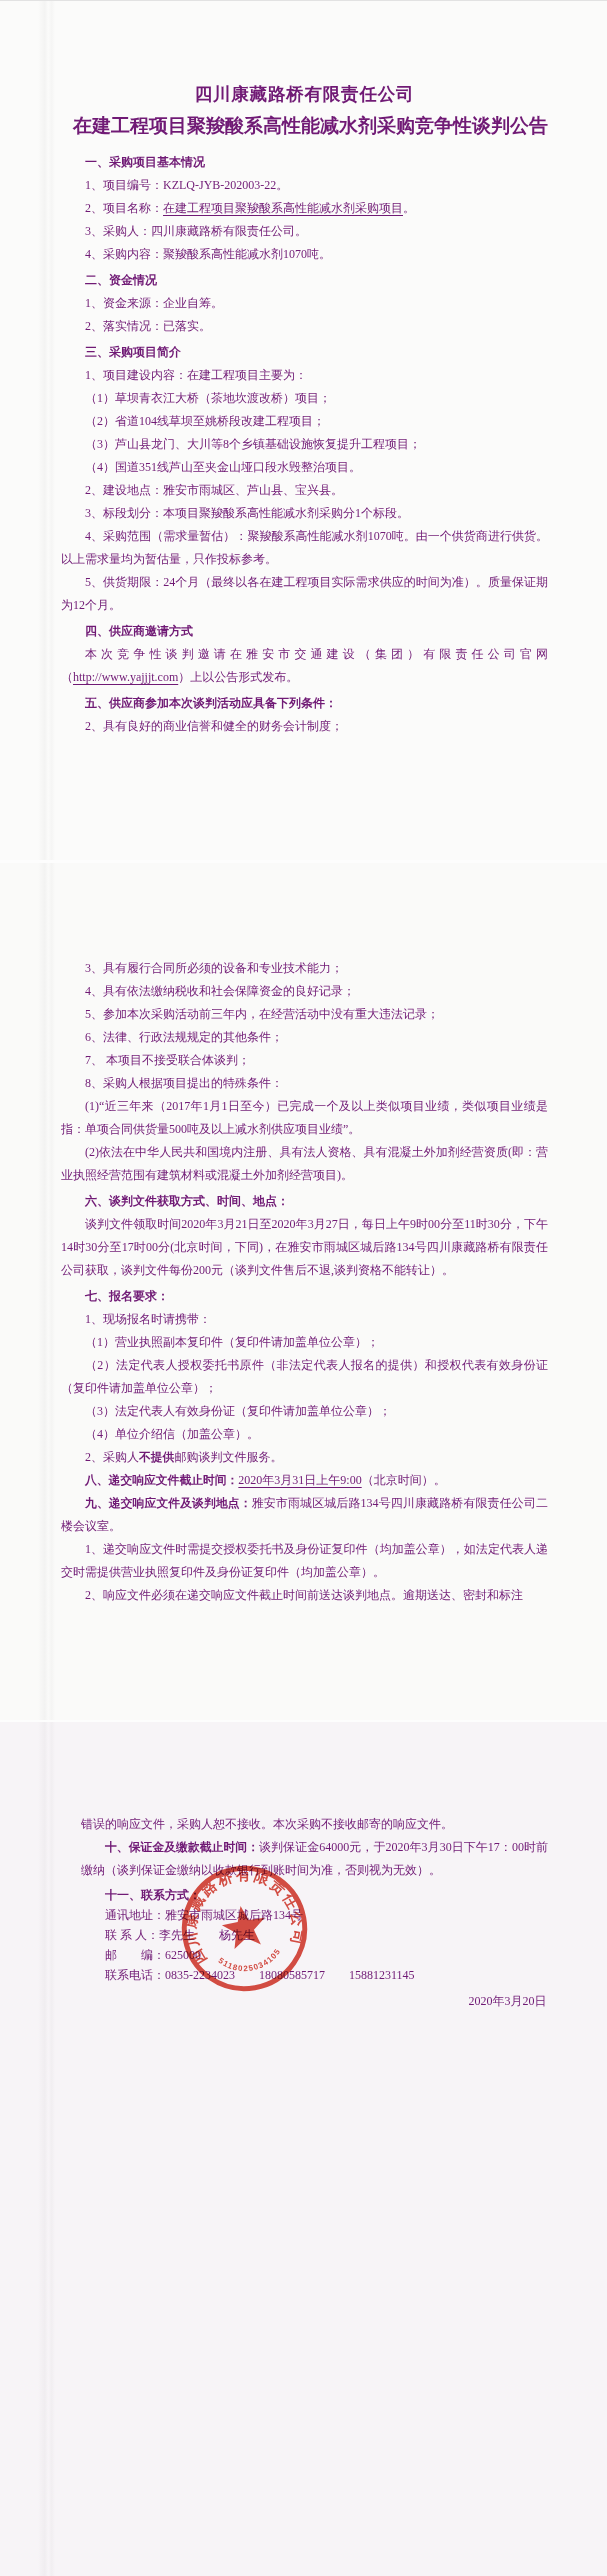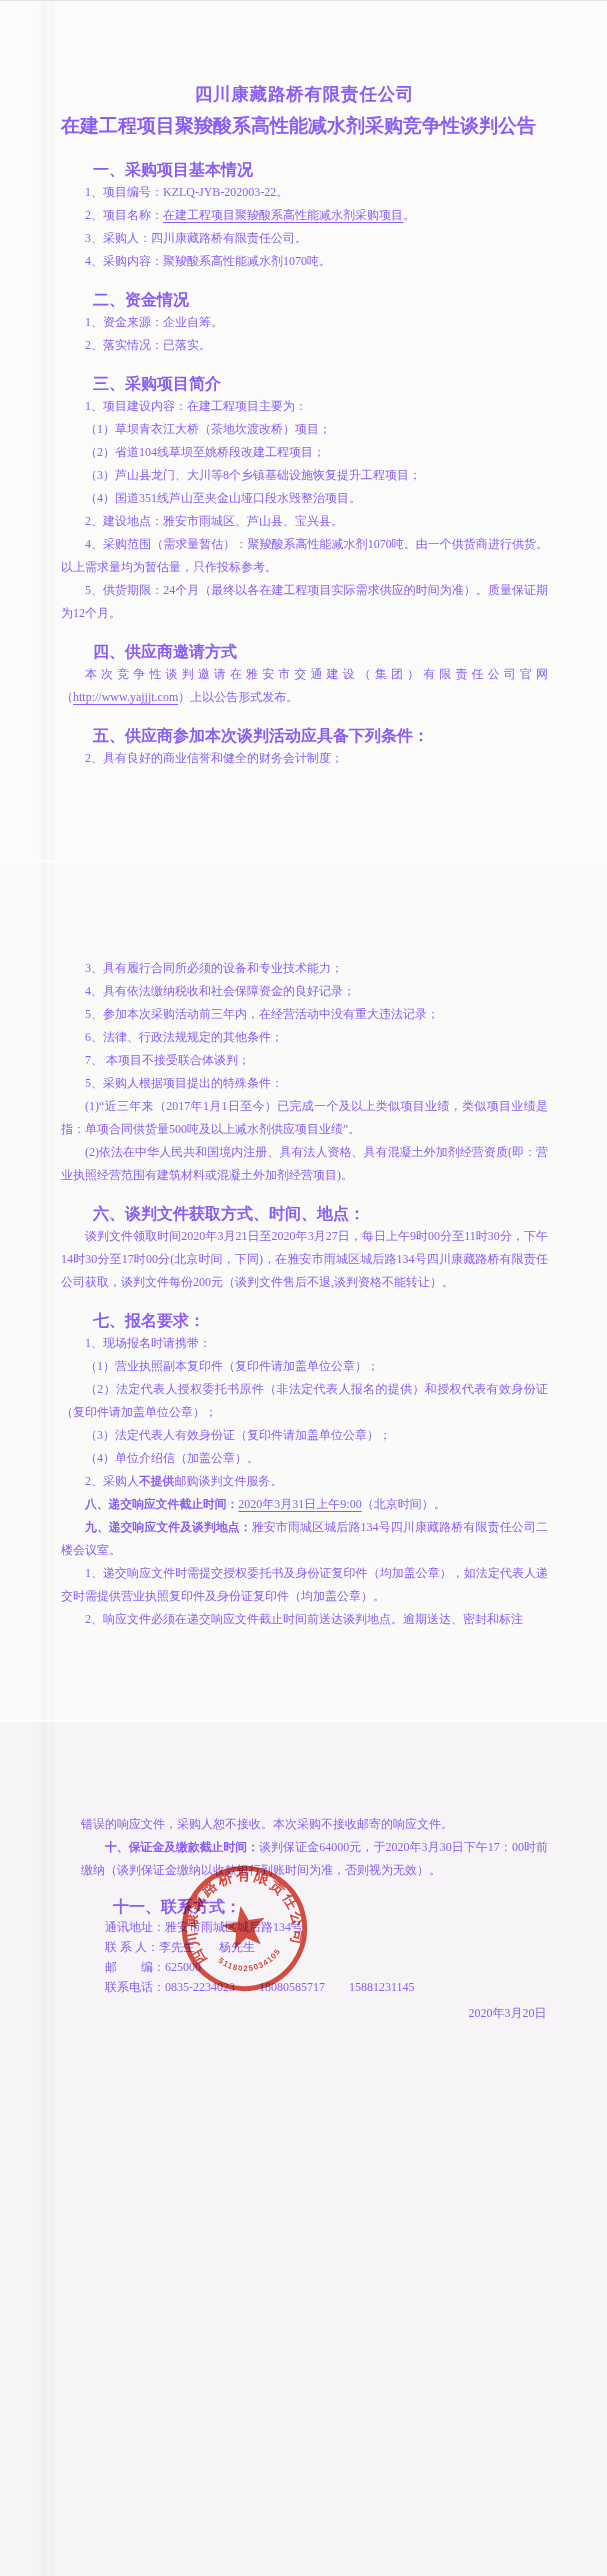--- a/index.html
+++ b/index.html
@@ -1,41 +1,41 @@
 <!DOCTYPE html>
 <html style="font-size:12px"><head>
 <meta charset="utf-8">
 <style>
   html,body { margin:0; padding:0; background:#ffffff; }
   #shot {
     position:relative; width:607px; height:2576px; background:#fdfdfd;
-    font-family:"Liberation Serif","DejaVu Serif",serif; color:#8b5cf6;
+    font-family:"Liberation Serif","DejaVu Serif",serif; color:#701a75;
     overflow:hidden;
   }
   .page { position:absolute; left:0; width:607px; overflow:hidden; box-sizing:border-box; }
   #page1 { top:0;    height:860px; background:#fbfbfa; border-top:0.8px solid #e2e2e2; }
   #page2 { top:863px; height:857px; background:#fafaf9; }
   #page3 { top:1722px; height:854px; background:#f7f4f7;padding-left:20px; }
   
   .page::before {
     content:""; position:absolute; left:38px; top:0; bottom:0; width:16.7px;
     background:linear-gradient(90deg, rgba(0,0,0,0) 0%, rgba(60,60,60,0.04) 40%, rgba(0,0,0,0) 60%, rgba(60,60,60,0.03) 80%, rgba(0,0,0,0) 100%);
     pointer-events:none;
   }
   .inner { position:relative; padding:0 59px 0 61px; }
   #page1 .inner { padding-top:80px; }
   #page2 .inner { padding-top:94px; }
   #page3 .inner { padding-top:91px; }
 
   p { margin:0; font-size:12px; line-height:23px; text-align:justify; text-indent:2em; }
   .t1 { font-size:17.5px; font-weight:bold; text-align:center; text-indent:0; line-height:27px;
         font-family:"Liberation Sans","DejaVu Sans",sans-serif; letter-spacing:0.8px; }
-  .t2 { font-size:19px; font-weight:bold; text-align:left; text-indent:0; line-height:35px;
+  .t2 { font-size:19px; font-weight:bold; text-align:right; text-indent:0; line-height:35px;
         margin-bottom:7.6px; font-family:"Liberation Sans","DejaVu Sans",sans-serif; }
-  .sec-h { font-weight:bold; margin-top:15px; font-family:"Liberation Sans","DejaVu Sans",sans-serif; font-size:16px; }
+  .sec-h { font-weight:bold; margin-top:3px; font-family:"Liberation Sans","DejaVu Sans",sans-serif; font-size:12px; }
   .b { font-weight:bold; font-family:"Liberation Sans","DejaVu Sans",sans-serif; font-size:11.8px; }
   .u { text-decoration:underline; text-underline-offset:3px; text-decoration-thickness:0.8px; }
   .noind { text-indent:0; }
   .contact p { line-height:20px; text-align:left; }
   .date { text-align:right; text-indent:0; margin-top:5px; padding-right:1.5px; }
 
   #seal {
     position:absolute; left:179px; top:141px; width:131px; height:131px;
     transform:rotate(-10deg); opacity:0.88; mix-blend-mode:multiply; pointer-events:none;
   }
@@ -62,39 +62,40 @@
       <p>1、资金来源：企业自筹。</p>
       <p>2、落实情况：已落实。</p>
 
       <p class="sec-h">三、采购项目简介</p>
       <p>1、项目建设内容：在建工程项目主要为：</p>
       <p>（1）草坝青衣江大桥（茶地坎渡改桥）项目；</p>
       <p>（2）省道104线草坝至姚桥段改建工程项目；</p>
       <p>（3）芦山县龙门、大川等8个乡镇基础设施恢复提升工程项目；</p>
       <p>（4）国道351线芦山至夹金山垭口段水毁整治项目。</p>
       <p>2、建设地点：雅安市雨城区、芦山县、宝兴县。</p>
+      <p>3、标段划分：本项目聚羧酸系高性能减水剂采购分1个标段。</p>
       <p>4、采购范围（需求量暂估）：聚羧酸系高性能减水剂1070吨。由一个供货商进行供货。以上需求量均为暂估量，只作投标参考。</p>
       <p>5、供货期限：24个月（最终以各在建工程项目实际需求供应的时间为准）。质量保证期为12个月。</p>
 
       <p class="sec-h">四、供应商邀请方式</p>
       <p><span>本次竞争性谈判邀请在雅安市交通建设（集团）有限责任公司官网（</span><span class="u">http://www.yajjjt.com</span><span>）上以公告形式发布。</span></p>
 
       <p class="sec-h">五、供应商参加本次谈判活动应具备下列条件：</p>
       <p>2、具有良好的商业信誉和健全的财务会计制度；</p>
     </div>
   </div>
 
   <div class="page" id="page2">
     <div class="inner">
       <p>3、具有履行合同所必须的设备和专业技术能力；</p>
       <p>4、具有依法缴纳税收和社会保障资金的良好记录；</p>
       <p>5、参加本次采购活动前三年内，在经营活动中没有重大违法记录；</p>
       <p>6、法律、行政法规规定的其他条件；</p>
       <p>7、 本项目不接受联合体谈判；</p>
-      <p>5、采购人根据项目提出的特殊条件：</p>
+      <p>8、采购人根据项目提出的特殊条件：</p>
       <p>(1)“近三年来（2017年1月1日至今）已完成一个及以上类似项目业绩，类似项目业绩是指：单项合同供货量500吨及以上减水剂供应项目业绩”。</p>
       <p>(2)依法在中华人民共和国境内注册、具有法人资格、具有混凝土外加剂经营资质(即：营业执照经营范围有建筑材料或混凝土外加剂经营项目)。</p>
 
       <p class="sec-h">六、谈判文件获取方式、时间、地点：</p>
       <p>谈判文件领取时间2020年3月21日至2020年3月27日，每日上午9时00分至11时30分，下午14时30分至17时00分(北京时间，下同)，在雅安市雨城区城后路134号四川康藏路桥有限责任公司获取，谈判文件每份200元（谈判文件售后不退,谈判资格不能转让）。</p>
 
       <p class="sec-h">七、报名要求：</p>
       <p>1、现场报名时请携带：</p>
       <p>（1）营业执照副本复印件（复印件请加盖单位公章）；</p>
       <p>（2）法定代表人授权委托书原件（非法定代表人报名的提供）和授权代表有效身份证（复印件请加盖单位公章）；</p>

